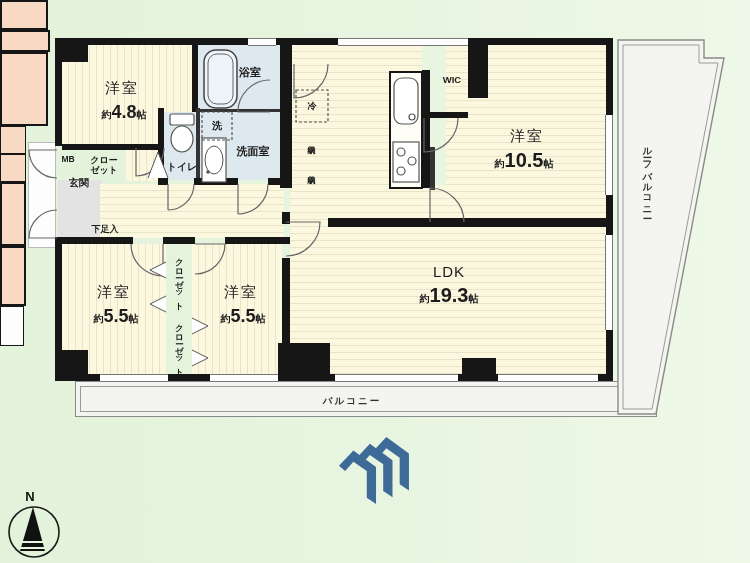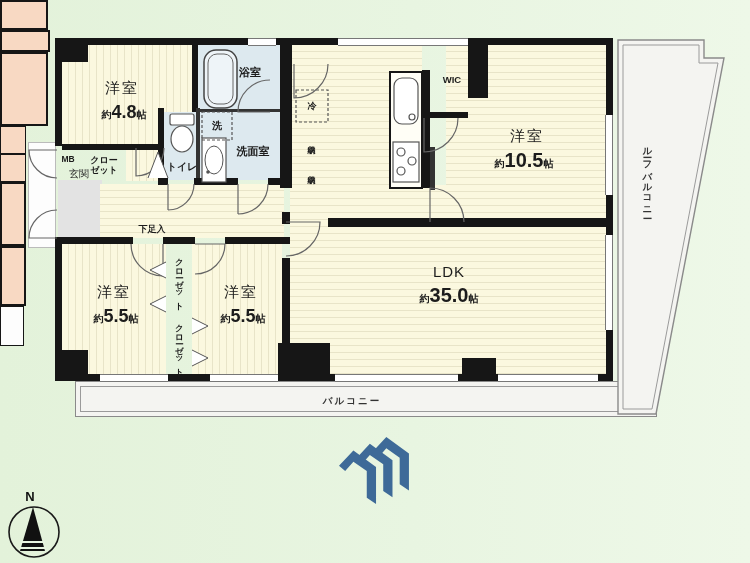--- a/index.html
+++ b/index.html
@@ -190,36 +190,36 @@
   <div class="lbl sz" style="left:124px;top:112px;">
     <span class="u">約</span><span class="n">4.8</span><span class="u">帖</span>
   </div>
 
   <div class="lbl" style="left:250px;top:72px;font-size:11px;font-weight:600;">浴室</div>
   <div class="lbl" style="left:217px;top:126px;font-size:10px;font-weight:600;">洗</div>
   <div class="lbl" style="left:253px;top:151px;font-size:11px;font-weight:600;">洗面室</div>
   <div class="lbl" style="left:182px;top:167px;font-size:10px;font-weight:600;">トイレ</div>
   <div class="lbl small-lbl" style="left:68px;top:160px;font-size:8.5px;">MB</div>
   <div class="lbl small-lbl wrap2" style="left:104px;top:165px;">クローゼット</div>
-  <div class="lbl" style="left:79px;top:174px;font-size:10px;font-weight:400;">玄関</div>
-  <div class="lbl small-lbl" style="left:105px;top:229px;margin-left:47px;">下足入</div>
+  <div class="lbl" style="left:79px;top:183px;font-size:10px;font-weight:700;">玄関</div>
+  <div class="lbl small-lbl" style="left:105px;top:229px;">下足入</div>
 
   <div class="lbl small-lbl" style="left:312px;top:106px;">冷</div>
   <div class="lbl small-lbl vtext" style="left:311px;top:140px;font-size:8px;">収納</div>
   <div class="lbl small-lbl vtext" style="left:311px;top:170px;font-size:8px;">収納</div>
   <div class="lbl small-lbl" style="left:452px;top:80px;font-size:9.5px;">WIC</div>
 
   <div class="lbl room-title" style="left:527px;top:136px;">洋室</div>
   <div class="lbl sz" style="left:524px;top:160px;">
     <span class="u">約</span><span class="n big">10.5</span><span class="u">帖</span>
   </div>
 
   <div class="lbl room-title" style="left:449px;top:272px;letter-spacing:1px;">LDK</div>
   <div class="lbl sz" style="left:449px;top:295px;">
-    <span class="u">約</span><span class="n big">35.0</span><span class="u">帖</span>
+    <span class="u">約</span><span class="n big">19.3</span><span class="u">帖</span>
   </div>
 
   <div class="lbl room-title" style="left:114px;top:292px;">洋室</div>
   <div class="lbl sz" style="left:116px;top:316px;">
     <span class="u">約</span><span class="n">5.5</span><span class="u">帖</span>
   </div>
   <div class="lbl room-title" style="left:241px;top:292px;">洋室</div>
   <div class="lbl sz" style="left:243px;top:316px;">
     <span class="u">約</span><span class="n">5.5</span><span class="u">帖</span>
   </div>

